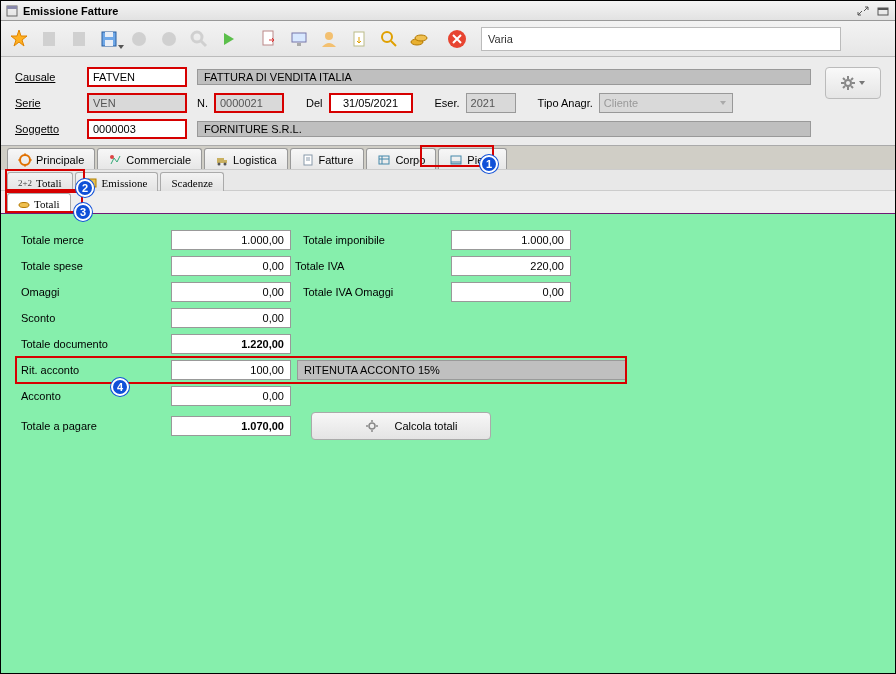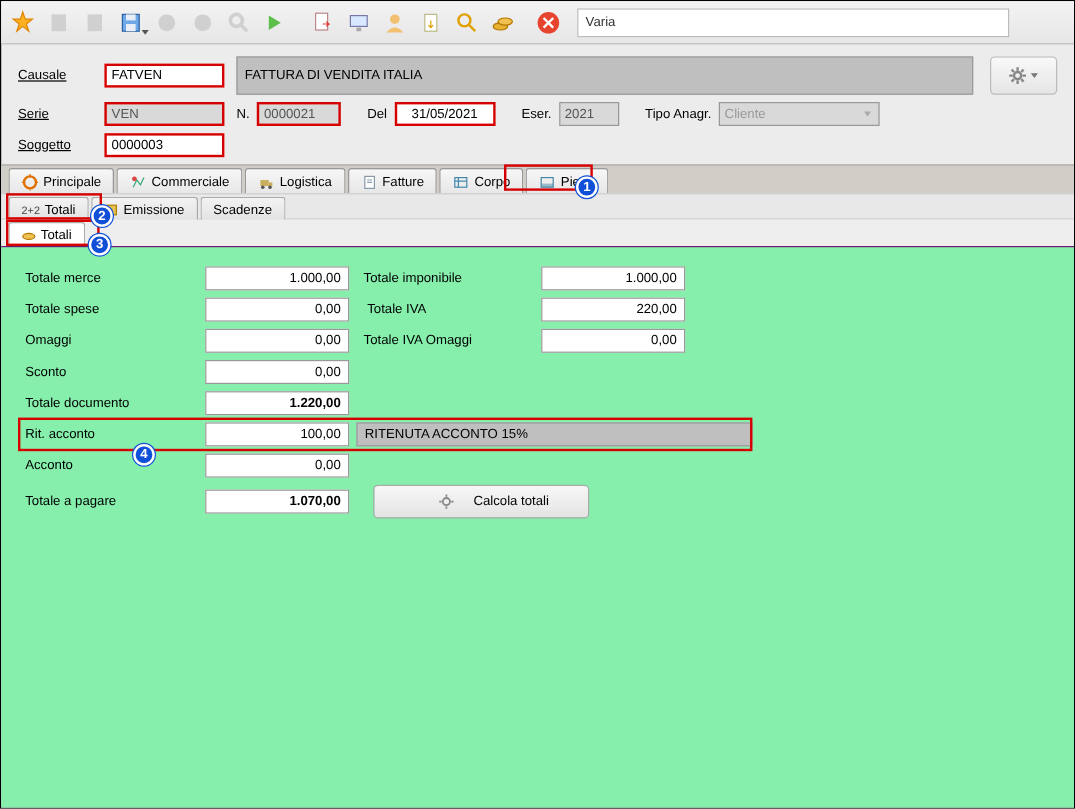--- a/index.html
+++ b/index.html
@@ -80,21 +80,21 @@
     height:20px;
     border:1px solid #999;
     background:#fff;
     padding:0 4px;
     display:flex;align-items:center;
     font-family:inherit;font-size:11px;
   }
   .fld.red { border:2px solid #d60000; }
   .fld.grey { background:#d9d9d9; color:#555; }
   .descbar {
-    height:32px;
+    height:16px;
     background:#bfbfbf;
     color:#000;
     display:flex;align-items:center;
     padding:0 6px;
     border:1px solid #999;
   }
   .gearbox {
     position:absolute;
     right:14px; top:10px;
     width:56px; height:32px;
@@ -134,20 +134,21 @@
   }
   .subtab {
     height:20px;
     margin-top:2px;
     padding:0 10px;
     border:1px solid #aaa;border-bottom:none;
     background:linear-gradient(#f3f3f3,#e2e2e2);
     display:flex;align-items:center;gap:4px;
     border-radius:3px 3px 0 0;
     margin-right:2px;
+    font-family:Liberation Serif, serif;
   }
   .subtab.active { background:#fff; }
   .subsubtabs {
     height:22px;
     background:#eee;
     display:flex;
     padding-left:6px;
   }
   .content {
     flex:1;
@@ -206,20 +207,42 @@
     pointer-events:none;
     z-index:5;
   }
   svg { display:block; }
 </style>
 </head>
 <body>
 
 <div class="window">
 
+  <div class="titlebar">
+    <span class="icon-slot">
+      <svg width="12" height="12" viewBox="0 0 12 12">
+          <rect x="1" y="1" width="10" height="10" fill="none" stroke="#666"></rect>
+          <rect x="1" y="1" width="10" height="3" fill="#88a"></rect>
+        </svg>
+    </span>
+    <span>Emissione Fatture</span>
+    <span class="spacer"></span>
+    <span class="winbtn">
+      <svg width="12" height="10" viewBox="0 0 12 10">
+          <path d="M1 9 L5 5 M11 1 L7 5" stroke="#555" fill="none"></path>
+          <path d="M1 6 v3 h3 M11 4 v-3 h-3" stroke="#555" fill="none"></path>
+        </svg>
+    </span>
+    <span class="winbtn">
+      <svg width="12" height="10" viewBox="0 0 12 10">
+          <rect x="1" y="2" width="10" height="7" fill="none" stroke="#555"></rect>
+          <rect x="1" y="2" width="10" height="2" fill="#555"></rect>
+        </svg>
+    </span>
+  </div>
 
   <div class="toolbar">
     <div class="tbbtn">
       <svg width="22" height="22" viewBox="0 0 22 22">
           <polygon points="11,2 13,8 19,8 14,12 16,18 11,14 6,18 8,12 3,8 9,8" fill="#ffb020" stroke="#e08400"></polygon>
         </svg>
     </div>
     <div class="tbbtn">
         <svg width="20" height="20">
           <rect x="4" y="3" width="12" height="14" fill="#d0d0d0"></rect>
@@ -362,20 +385,21 @@
         <svg width="10" height="10" viewBox="0 0 10 10">
             <path d="M2 3 L5 7 L8 3" fill="#aaa"></path>
           </svg>
       </div>
     </div>
 
     <span class="lbl ul">Soggetto</span>
     <div class="fld red" style="width:100px">
         <span>0000003</span>
       </div>
+    <div class="descbar" style="grid-column:3 / span 2; margin-right:70px">FORNITURE S.R.L.</div>
   </div>
 
   <div style="position:relative">
     <div class="tabs-main">
       <div class="tab">
         <svg width="14" height="14" viewBox="0 0 14 14">
             <circle cx="7" cy="7" r="5" fill="none" stroke="#e07000" stroke-width="2"></circle>
             <g stroke="#e07000">
               <line x1="7" y1="0" x2="7" y2="3"></line>
               <line x1="7" y1="11" x2="7" y2="14"></line>
@@ -464,21 +488,21 @@
 
   <div class="content">
     <div class="totals-grid">
       <span>Totale merce</span>
       <div class="val">1.000,00</div>
       <span style="padding-left:12px">Totale imponibile</span>
       <div class="val">1.000,00</div>
 
       <span>Totale spese</span>
       <div class="val">0,00</div>
-      <span style="padding-left:15px">Totale IVA</span>
+      <span style="padding-left:4px">Totale IVA</span>
       <div class="val">220,00</div>
 
       <span>Omaggi</span>
       <div class="val">0,00</div>
       <span style="padding-left:12px">Totale IVA Omaggi</span>
       <div class="val">0,00</div>
 
       <span>Sconto</span>
       <div class="val">0,00</div>
       <span></span>

